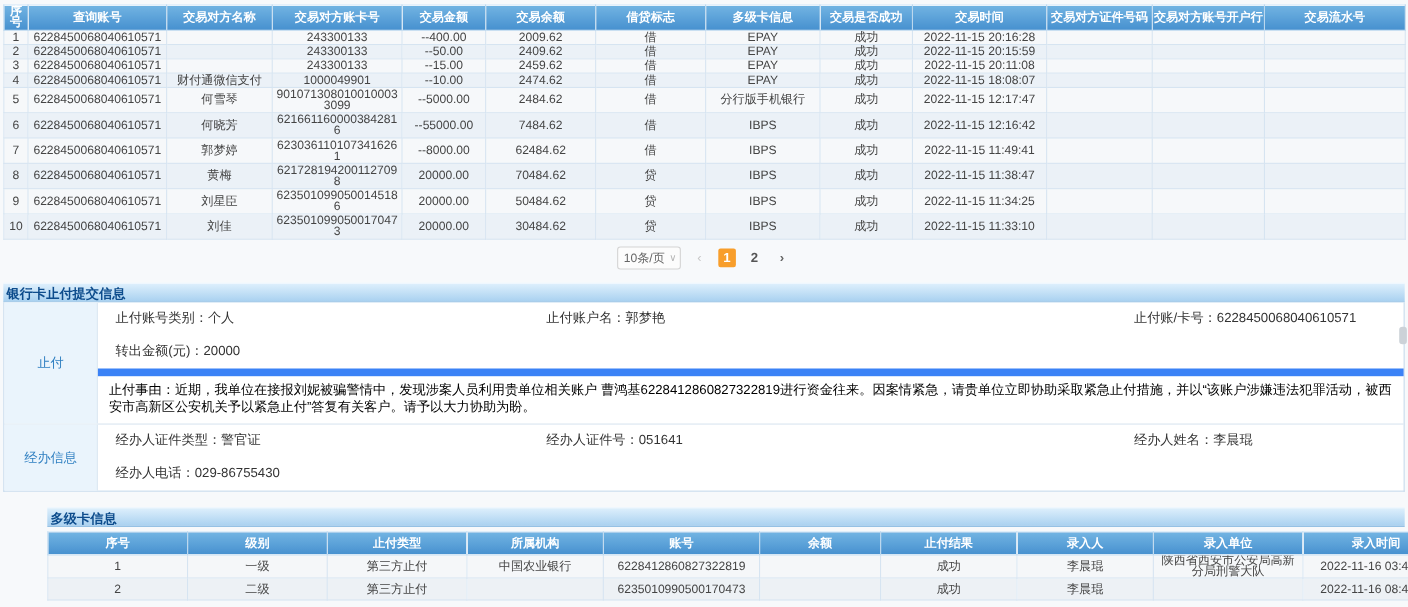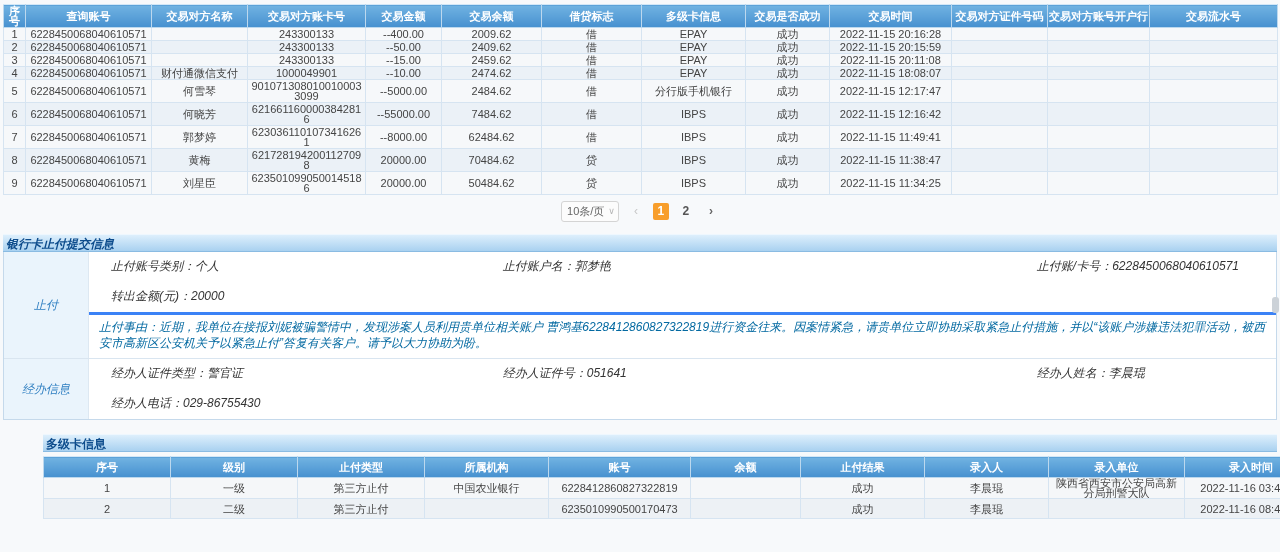--- a/index.html
+++ b/index.html
@@ -50,32 +50,32 @@
   .panel { background:#fff; border:1px solid #c5d9eb; border-top:none; width:1274px; }
   .group { display:flex; align-items:stretch; }
   .group + .group { border-top:1px solid #d9e5f0; }
   .group-label {
     flex:0 0 85px; background:#eaf4fc; color:#2f7fc1; font-size:12px;
     display:flex; align-items:center; justify-content:center;
     border-right:1px solid #dde8f2;
   }
   .group-content { flex:1 1 auto; }
   .field-row { display:grid; grid-template-columns:33% 45% 22%; padding:6px 0 7px 0; }
-  .field { font-size:12px; color:#333; padding-left:22px; white-space:nowrap; overflow:hidden; }
-  .reason { font-size:12px; color:#0369a1; line-height:16px; padding:4px 10px 7px 10px; border-top:3px solid #3b82f6; }
+  .field { font-size:12px; color:#333; padding-left:16px; white-space:nowrap; overflow:hidden; }
+  .reason { font-size:12px; color:#000000; line-height:16px; padding:4px 10px 7px 10px; border-top:7px solid #3b82f6; }
 
   
   .mc-table td {
     font-size:11px; line-height:10px; padding:0 2px; height:20px; text-align:center;
     border:1px solid #d6e4f1; color:#444; word-break:break-all; overflow:hidden;
   }
   .mc-table tbody tr:nth-child(odd)  td { background:#f5f7f9; }
   .mc-table tbody tr:nth-child(even) td { background:#edf1f5; }
 
-  .mt12 { margin-top:12px;font-style:italic; }
+  .mt12 { margin-top:12px; }
   .mt14 { margin-top:14px;padding-left:40px; }
   .mc-table-gap { margin-top:4px; }
 
   .scroll-thumb {
     position:absolute; right:1px; top:297px; width:7px; height:16px;
     background:#ccd2d8; border-radius:3px;
   }
 </style>
 </head>
 <body>
@@ -242,20 +242,35 @@
         <td>9</td>
         <td>6228450068040610571</td>
         <td>刘星臣</td>
         <td>6235010990500145186</td>
         <td>20000.00</td>
         <td>50484.62</td>
         <td>贷</td>
         <td>IBPS</td>
         <td>成功</td>
         <td>2022-11-15 11:34:25</td>
+        <td></td>
+        <td></td>
+        <td></td>
+      </tr>
+        <tr class="tx-row">
+        <td>10</td>
+        <td>6228450068040610571</td>
+        <td>刘佳</td>
+        <td>6235010990500170473</td>
+        <td>20000.00</td>
+        <td>30484.62</td>
+        <td>贷</td>
+        <td>IBPS</td>
+        <td>成功</td>
+        <td>2022-11-15 11:33:10</td>
         <td></td>
         <td></td>
         <td></td>
       </tr>
       </tbody>
   </table>
 
   <div class="pager">
     <span class="page-size">
       <span>10条/页</span>

